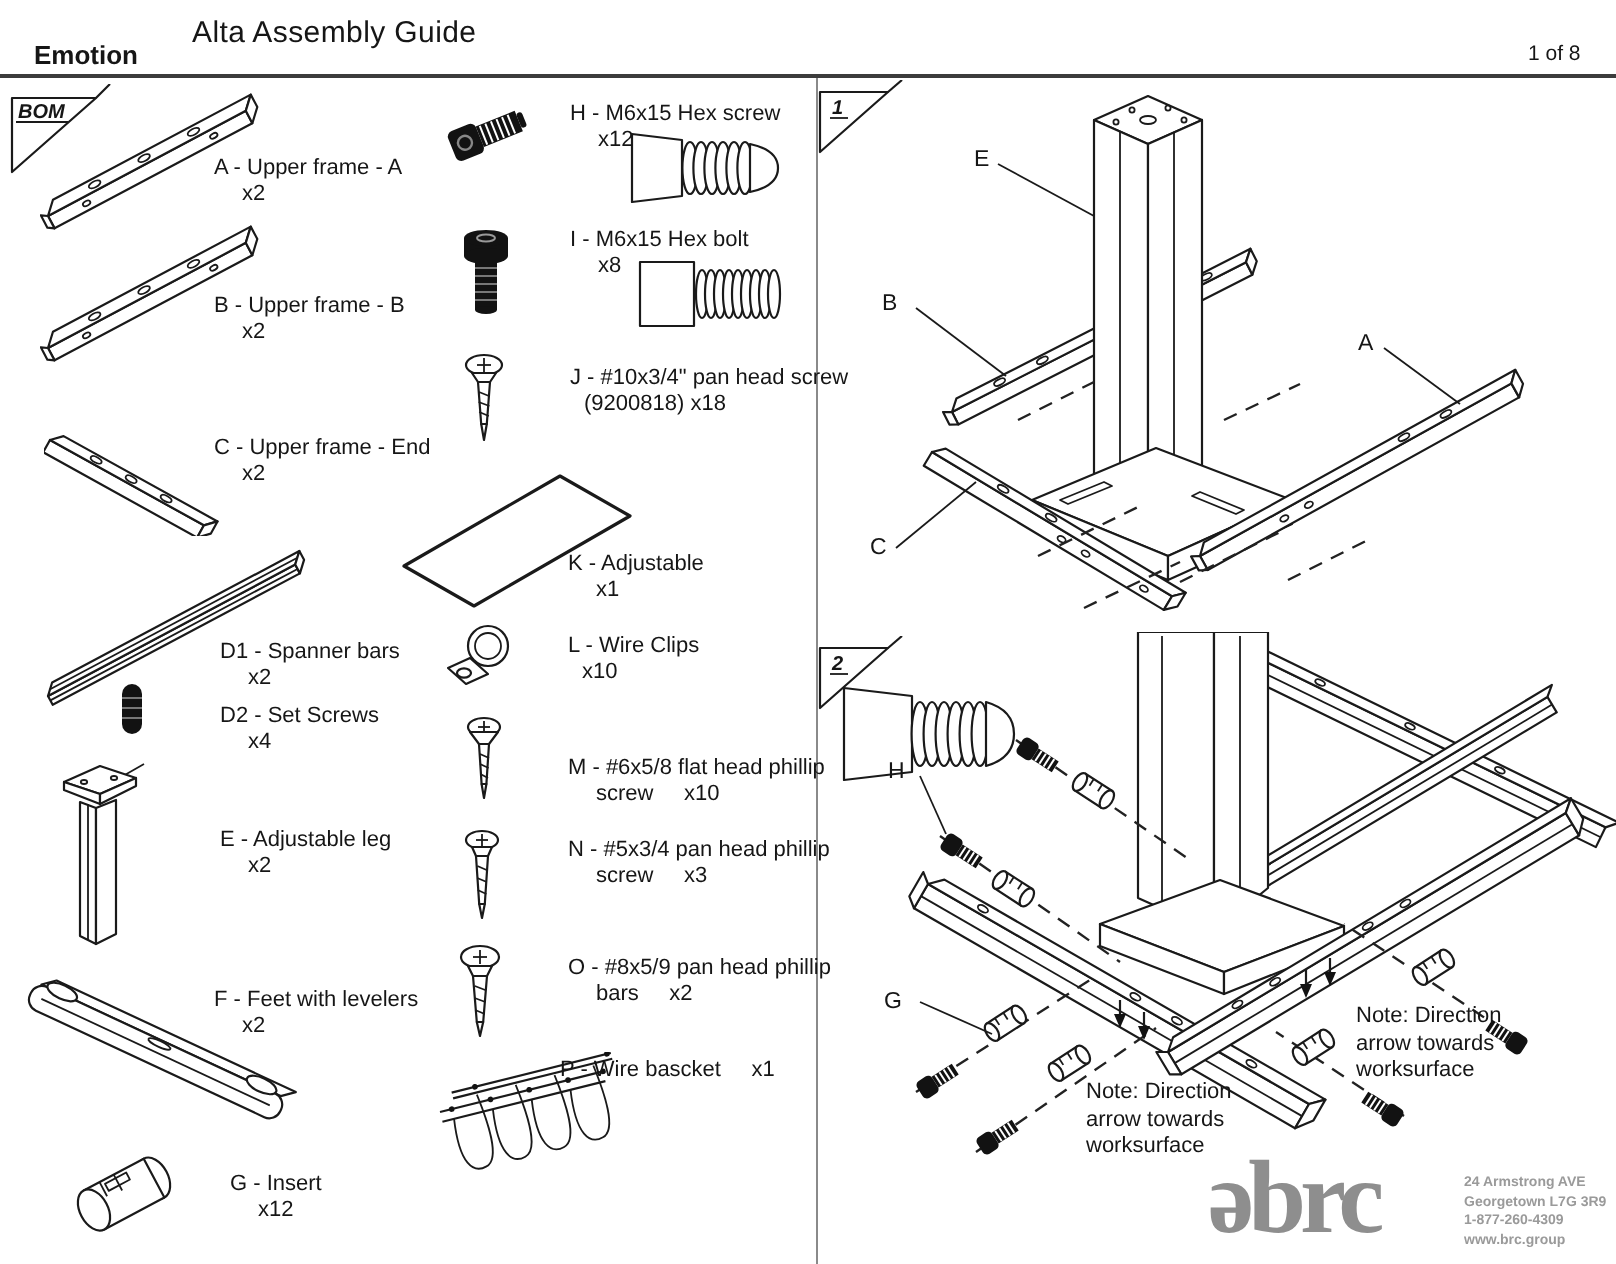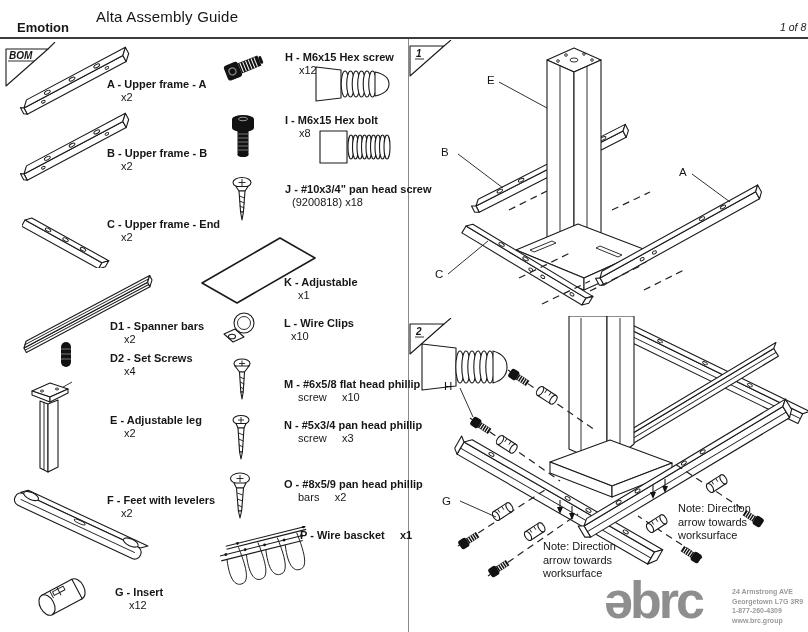--- a/index.html
+++ b/index.html
@@ -1,37 +1,37 @@
 <!DOCTYPE html>
 <html><head>
 <meta charset="utf-8">
 <style>
   html,body{margin:0;padding:0;}
   body{width:808px;height:632px;background:#fff;position:relative;overflow:hidden;
        font-family:"Liberation Sans",sans-serif;color:#161616;}
   .abs{position:absolute;}
   .brand{position:absolute;left:17px;top:20px;font-size:13px;font-weight:bold;text-align:right;}
   .title{position:absolute;left:76px;top:8px;font-size:15px;letter-spacing:.2px;margin-left:20px;}
-  .pagenum{position:absolute;left:780px;top:21px;font-size:10.5px;font-style:italic;}
+  .pagenum{position:absolute;left:764px;top:21px;font-size:10.5px;}
   .header-rule{position:absolute;left:0;top:37px;width:808px;height:2px;background:#3c3c3c;}
   .vrule{position:absolute;left:408px;top:39px;width:1px;height:593px;background:#8a8a8a;}
   .lbl{position:absolute;font-size:11px;line-height:13px;color:#161616;}
-  .lbl .l1{white-space:pre;font-weight:bold;}
+  .lbl .l1{white-space:pre;}
   .lbl .l2{white-space:pre;margin-left:14px;}
   .dlbl{position:absolute;font-size:11.5px;color:#161616;}
   .note{position:absolute;font-size:11px;line-height:13.5px;width:98px;color:#161616;}
   .flagtxt{font-size:10px;font-style:italic;font-weight:bold;fill:#161616;}
   .wf{fill:#ffffff;stroke:#1a1a1a;stroke-width:1.1;stroke-linejoin:round;}
   .thin{fill:none;stroke:#1a1a1a;stroke-width:0.9;stroke-linejoin:round;}
   .ln{fill:none;stroke:#1a1a1a;stroke-width:1.1;}
   .dash{fill:none;stroke:#222;stroke-width:1.2;stroke-dasharray:7 5;}
   .blk{fill:#121212;stroke:none;}
   .thr{stroke:#ffffff;stroke-width:1;}
   .thr2{stroke:#777;stroke-width:1;}
-  .logo{position:absolute;left:604px;top:576px;font-family:Liberation Sans, sans-serif;
+  .logo{position:absolute;left:604px;top:576px;font-family:Liberation Serif, serif;
         font-size:52px;font-weight:bold;letter-spacing:-3px;color:#8e8e8e;line-height:48px;}
   .addr{position:absolute;left:732px;top:587px;font-size:7px;line-height:9.5px;
         font-weight:bold;color:#9a9a9a;}
 </style>
 </head>
 <body>
 
 <div class="brand">Emotion</div>
 <div class="title">Alta Assembly Guide</div>
 <div class="pagenum">1 of 8</div>
@@ -325,21 +325,21 @@
   <div class="l2">screw     x10</div>
 </div>
 <div class="lbl" style="left:284px;top:419px">
   <div class="l1">N - #5x3/4 pan head phillip</div>
   <div class="l2">screw     x3</div>
 </div>
 <div class="lbl" style="left:284px;top:478px">
   <div class="l1">O - #8x5/9 pan head phillip</div>
   <div class="l2">bars     x2</div>
 </div>
-<div class="lbl" style="left:300px;top:529px">
+<div class="lbl" style="left:280px;top:529px">
   <div class="l1">P - Wire bascket     x1</div>
 </div>
 
 <svg class="abs" style="left:408px;top:40px" width="44" height="40">
   <polygon class="wf" points="2,6 36,6 2,36"></polygon>
   <line class="ln" x1="36" y1="6" x2="43" y2="0"></line>
   <text class="flagtxt" x="8" y="17">1</text>
   <line class="thin" x1="7" y1="19" x2="16" y2="19"></line>
 </svg>
 

